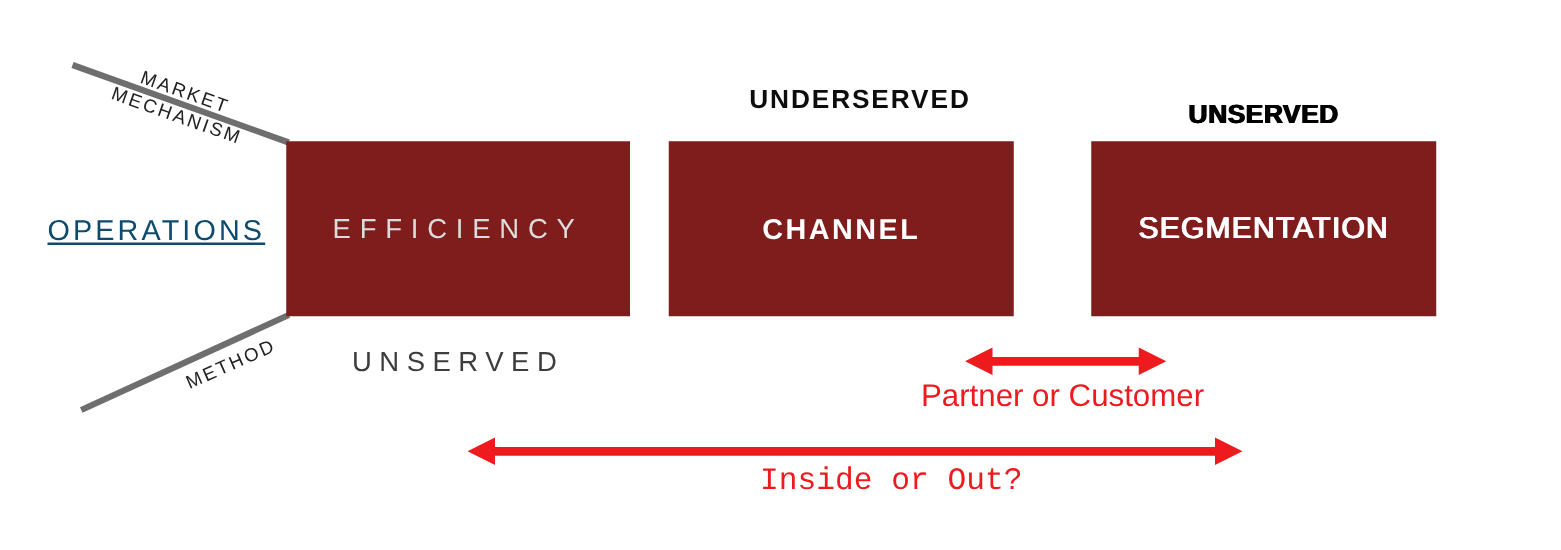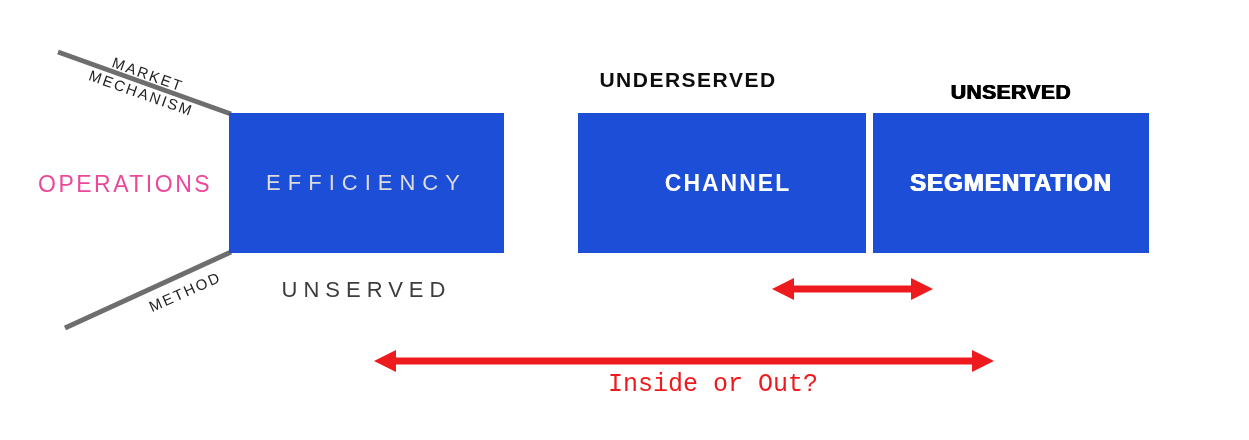--- a/index.html
+++ b/index.html
@@ -21,27 +21,27 @@
     width: 1249px; height: 440px;
     pointer-events: none;
   }
 
   
   .gray-box {
     position: absolute;
     top: 113px;
     width: 276px;
     height: 140px;
-    background: #1d4ed8;
+    background: #7f1d1d;
     display: flex;
     align-items: center;
     justify-content: center;
   }
   .box-1 { left: 229px; width: 275px; }
-  .box-2 { left: 578px; padding-left: 12px; }
+  .box-2 { left: 535px; }
   .box-3 { left: 873px; }
 
   
   .w-thin {
     font-weight: 400;
     letter-spacing: 6px;
     color: #3d3d3d;
     font-size: 22px;
   }
   .w-bold {
@@ -66,21 +66,21 @@
     white-space: nowrap;
   }
   .box-label-bold {
     font-weight: 700;
     letter-spacing: 2px;
     color: #ffffff;
     font-size: 23px;
     white-space: nowrap;
   }
   .box-label-xbold {
-    font-weight: 700;
+    font-weight: 400;
     letter-spacing: 1px;
     color: #ffffff;
     font-size: 24px;
     white-space: nowrap;
     text-shadow: 0.6px 0 0 currentColor, -0.6px 0 0 currentColor;
   }
 
   .col-label {
     position: absolute;
     text-align: center;
@@ -93,22 +93,23 @@
   .col-3-x { left: 873px; width: 276px; margin-top: 12px; }
 
   .operations-label {
     position: absolute;
     left: 38px;
     top: 171px;
     width: 172px;
     text-align: left;
     font-size: 23px;
     letter-spacing: 2.5px;
-    color: #ec4899;
+    color: #0c4a6e;
     white-space: nowrap;
+    text-decoration: underline;
   }
 
   .market-mechanism-label {
     position: absolute;
     left: 77px;
     top: 64px;
     width: 135px;
     text-align: center;
     font-size: 15px;
     letter-spacing: 2px;
@@ -180,15 +181,16 @@
   <div class="col-label top-row col-2-x w-bold">UNDERSERVED</div>
   <div class="gray-box box-2">
     <span class="box-label-bold">CHANNEL</span>
   </div>
 
   <div class="col-label top-row col-3-x w-xbold">UNSERVED</div>
   <div class="gray-box box-3">
     <span class="box-label-xbold">SEGMENTATION</span>
   </div>
 
+  <div class="red-note partner-note">Partner or Customer</div>
   <div class="red-note inside-note">Inside or Out?</div>
 
 </div>
 
 </body></html>

